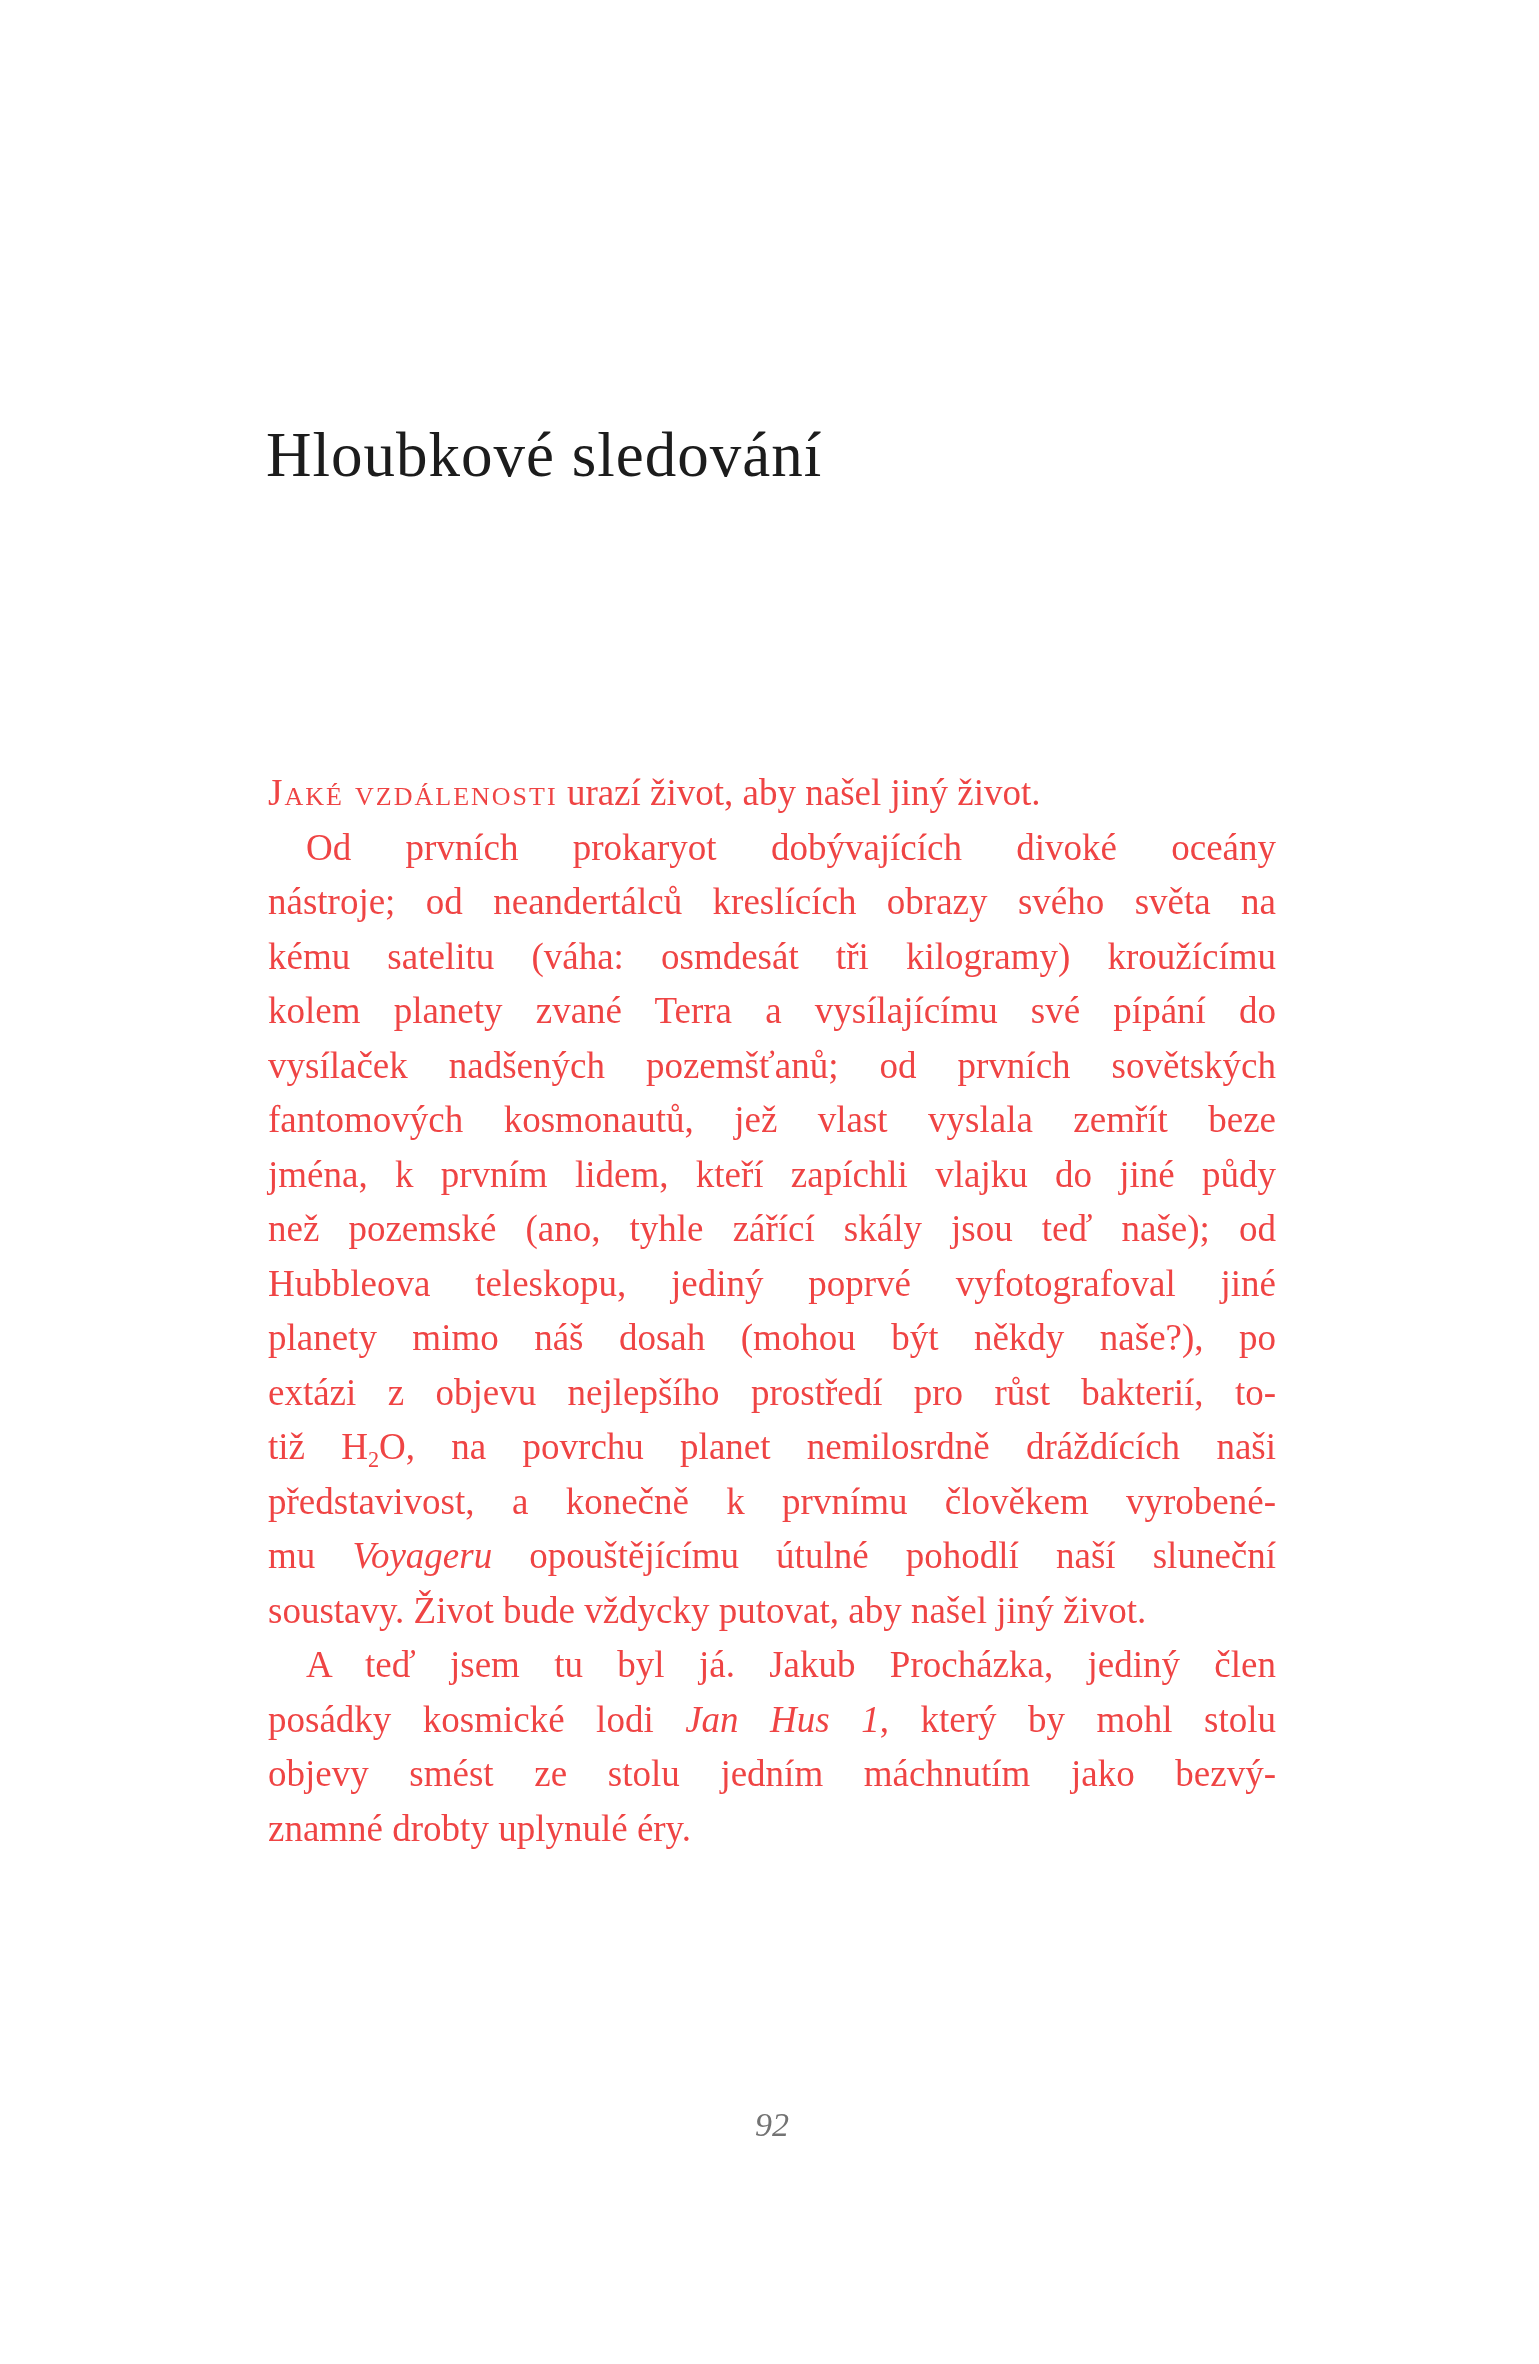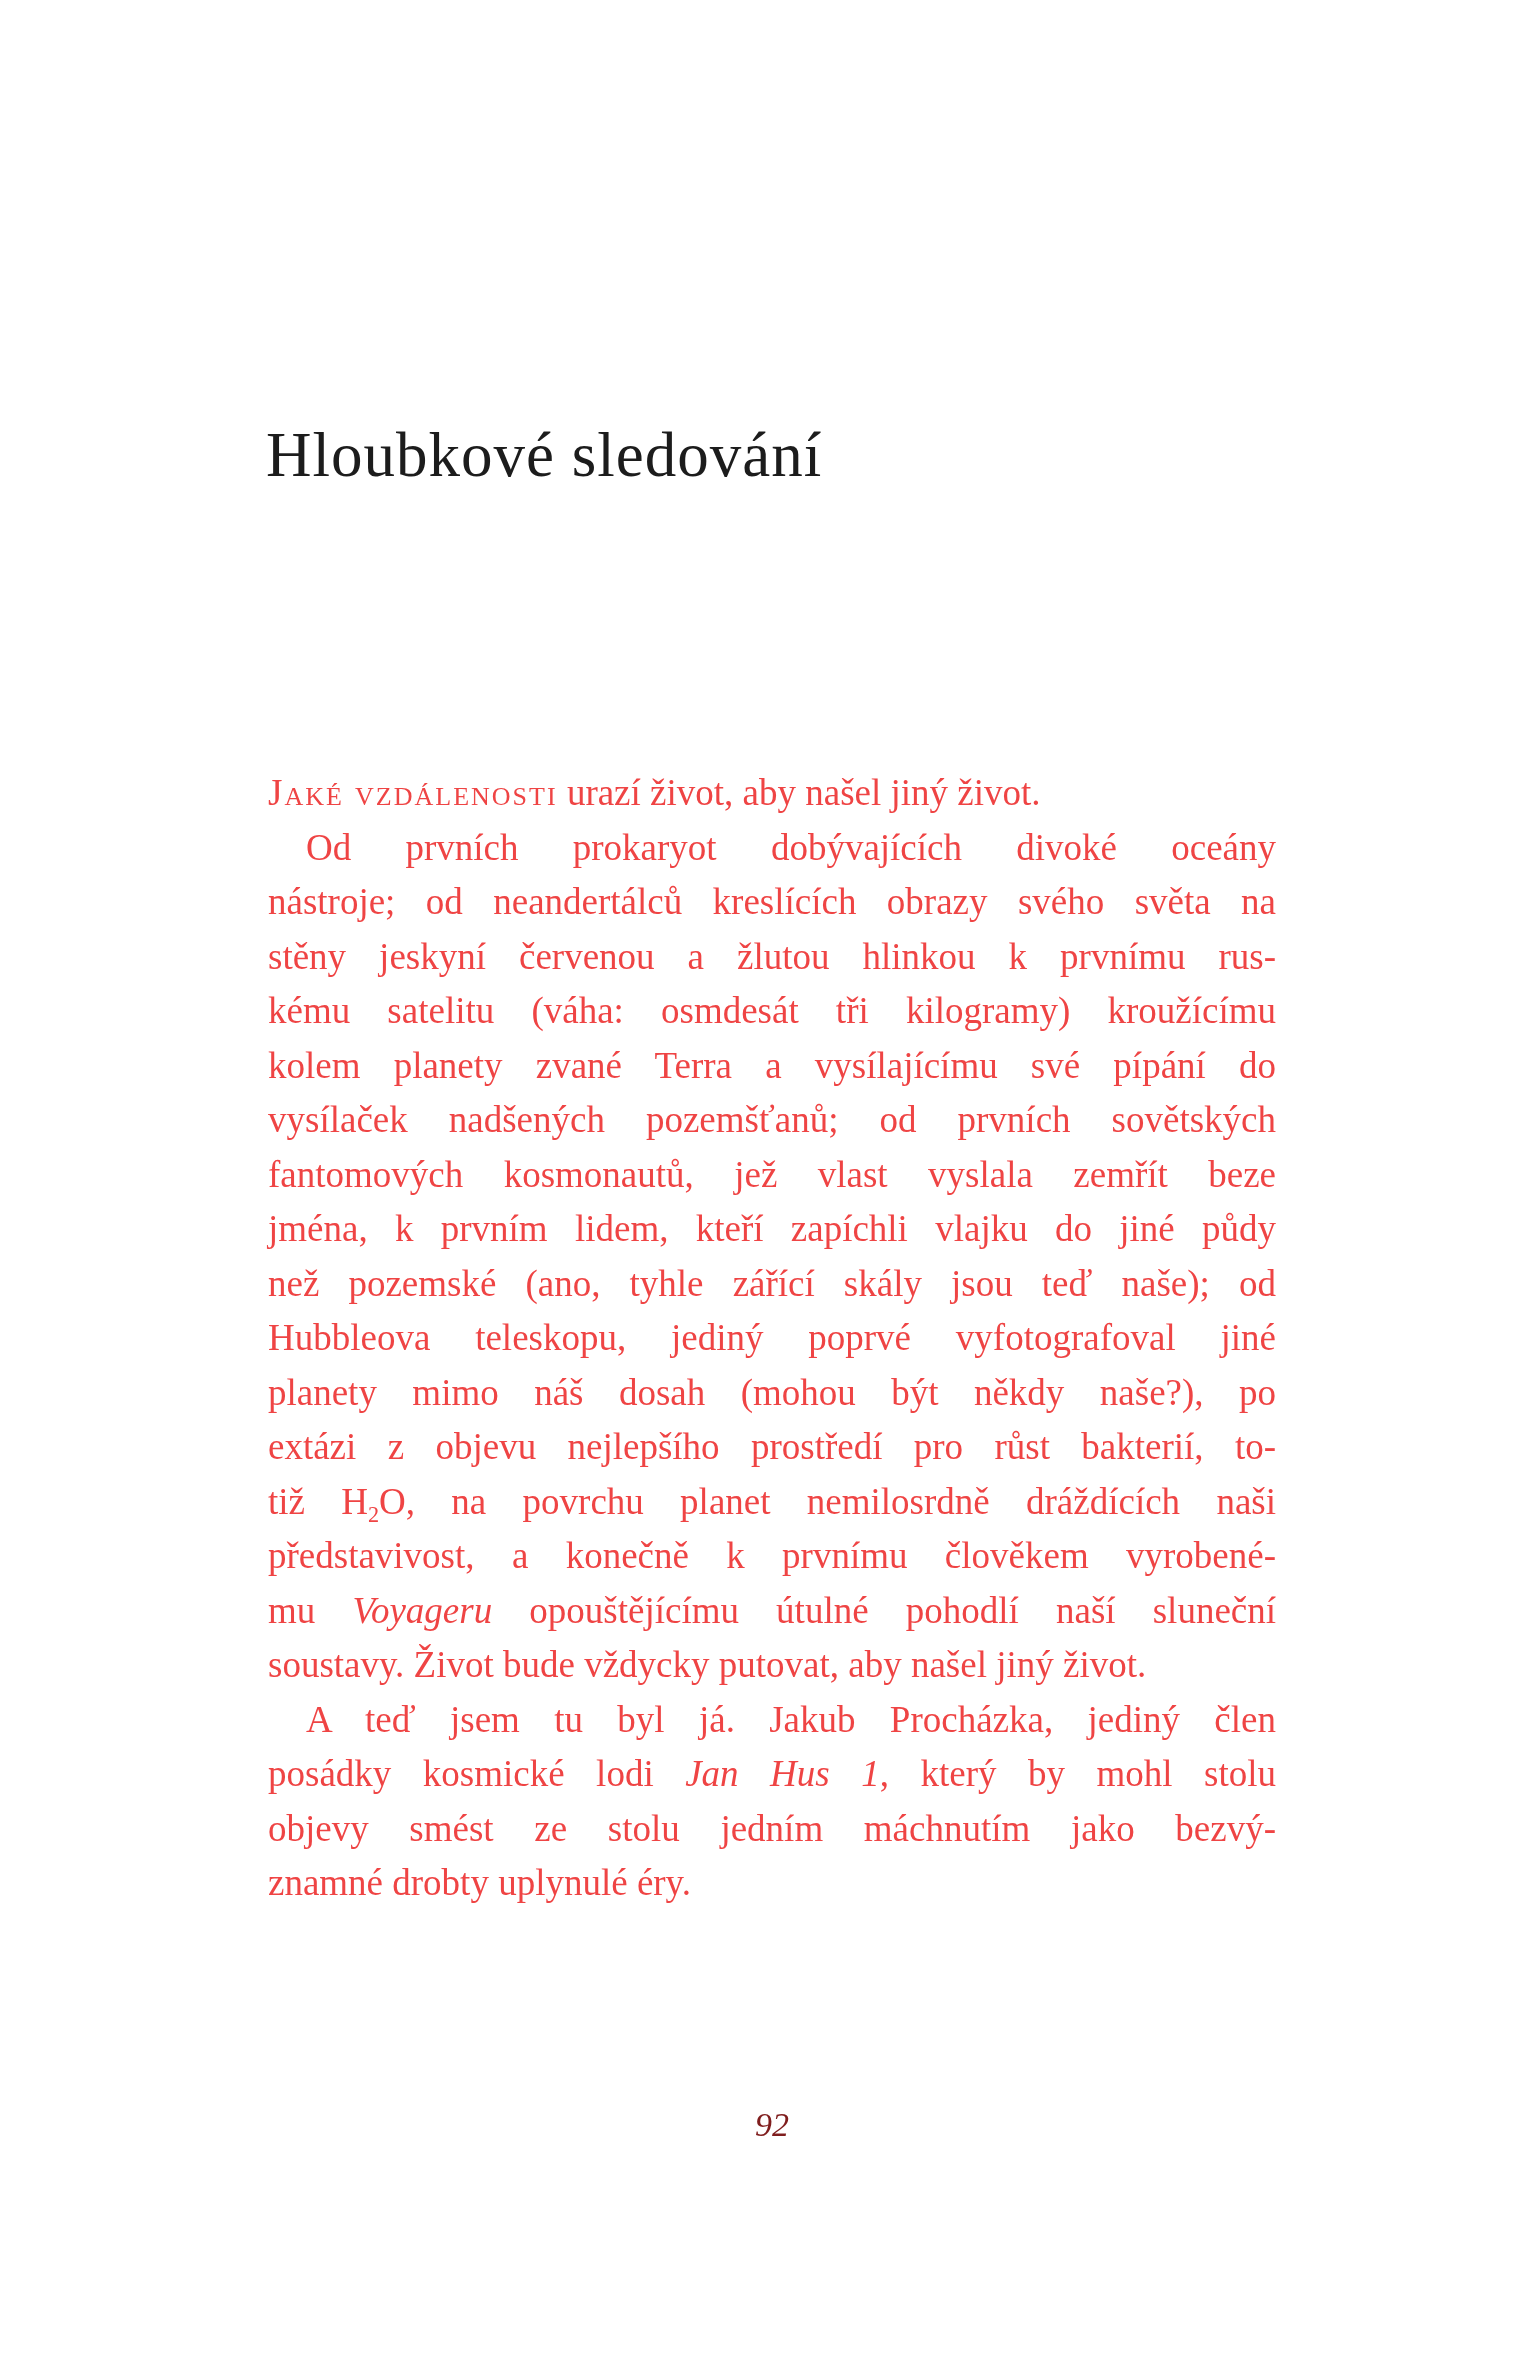--- a/index.html
+++ b/index.html
@@ -62,34 +62,33 @@
     line-height: 0;
   }
   .page-number {
     position: absolute;
     left: 268px;
     top: 2106px;
     width: 1008px;
     text-align: center;
     font-size: 34px;
     font-style: italic;
-    color: #7f1d1d;
+    color: #737373;
   }
 </style>
 </head>
 <body>
 
 <div class="page">
   <h1 class="chapter-title">Hloubkové sledování</h1>
 
   <div class="body-text">
       <div class="line no-just"><span class="s-sc">Jaké vzdálenosti</span><span> urazí život, aby našel jiný život.</span></div>
       <div class="line indent"><span>Od prvních prokaryot dobývajících divoké oceány</span></div>
       <div class="line"><span>nástroje; od neandertálců kreslících obrazy svého světa na</span></div>
-      <div class="line"><span>stěny jeskyní červenou a žlutou hlinkou k prvnímu rus-</span></div>
       <div class="line"><span>kému satelitu (váha: osmdesát tři kilogramy) kroužícímu</span></div>
       <div class="line"><span>kolem planety zvané Terra a vysílajícímu své pípání do</span></div>
       <div class="line"><span>vysílaček nadšených pozemšťanů; od prvních sovětských</span></div>
       <div class="line"><span>fantomových kosmonautů, jež vlast vyslala zemřít beze</span></div>
       <div class="line"><span>jména, k prvním lidem, kteří zapíchli vlajku do jiné půdy</span></div>
       <div class="line"><span>než pozemské (ano, tyhle zářící skály jsou teď naše); od</span></div>
       <div class="line"><span>Hubbleova teleskopu, jediný poprvé vyfotografoval jiné</span></div>
       <div class="line"><span>planety mimo náš dosah (mohou být někdy naše?), po</span></div>
       <div class="line"><span>extázi z objevu nejlepšího prostředí pro růst bakterií, to-</span></div>
       <div class="line"><span>tiž H</span><span class="s-sub">2</span><span>O, na povrchu planet nemilosrdně dráždících naši</span></div>

